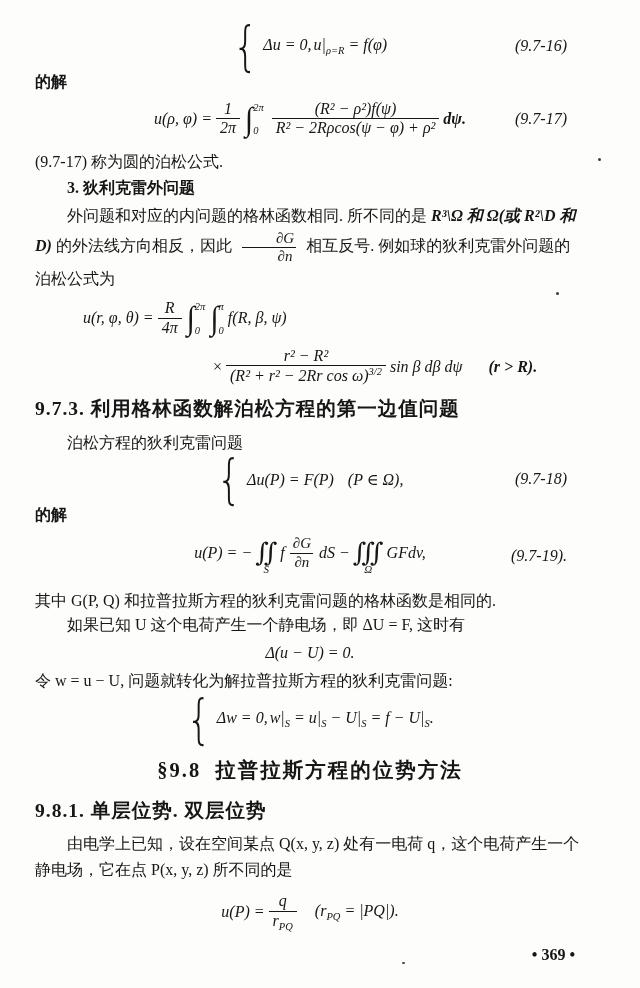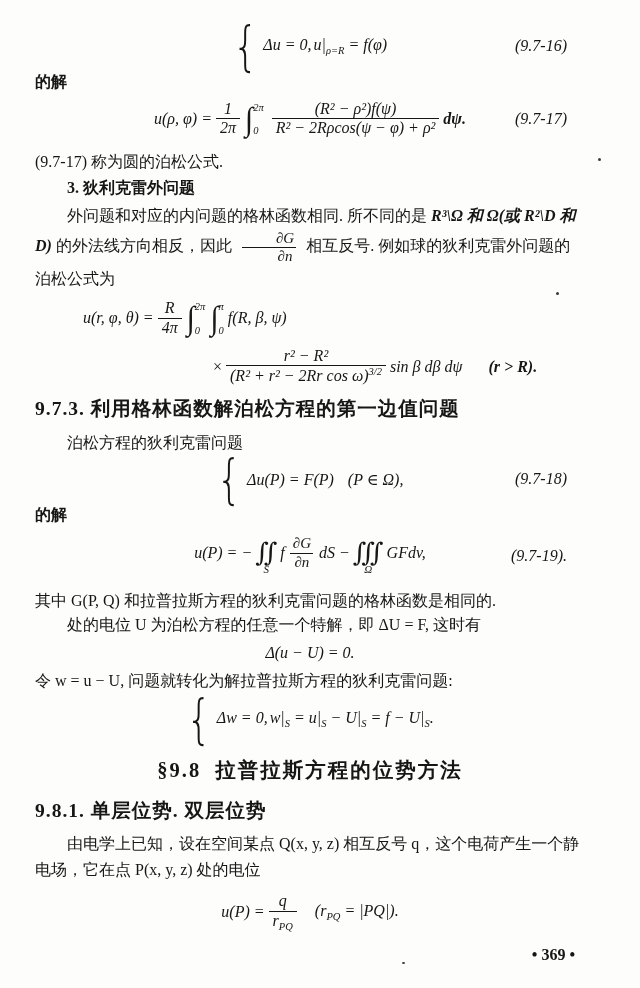--- a/index.html
+++ b/index.html
@@ -173,21 +173,21 @@
       <span class="num">∂G</span>
       <span class="den">∂n</span>
     </span>
     <span class="m">dS −</span>
     <span class="nint"><span>∭</span><span class="nsub">Ω</span></span>
     <span class="m">GFdv,</span>
     <span class="eqlabel">(9.7-19).</span>
   </div>
 
   <p>其中 G(P, Q) 和拉普拉斯方程的狄利克雷问题的格林函数是相同的.</p>
-  <p class="indent">处的电位 U 为泊松方程的任意一个特解，即 ΔU = F, 这时有</p>
+  <p class="indent">如果已知 U 这个电荷产生一个静电场，即 ΔU = F, 这时有</p>
 
   <div class="eqrow m">
       <span>Δ(u − U) = 0.</span>
     </div>
 
   <p>令 w = u − U, 问题就转化为解拉普拉斯方程的狄利克雷问题:</p>
 
   <div class="eqrow" style="margin:6px 0 10px;">
     <div class="syswrap">
       <span class="sysbrace">{</span>
@@ -195,21 +195,21 @@
         <div class="m">Δw = 0,</div>
         <div class="m"><span>w|</span><sub>S</sub><span> = u|</span><sub>S</sub><span> − U|</span><sub>S</sub><span> = f − U|</span><sub>S</sub><span>.</span></div>
       </div>
     </div>
   </div>
 
   <h1 class="h98"><span class="pfx">§9.8</span><span>拉普拉斯方程的位势方法</span></h1>
 
   <h2 class="h981">9.8.1. 单层位势. 双层位势</h2>
 
-  <p class="indent" style="line-height:1.6;">由电学上已知，设在空间某点 Q(x, y, z) 相互反号 q，这个电荷产生一个静电场，它在点 P(x, y, z) 处的电位</p>
+  <p class="indent" style="line-height:1.6;">由电学上已知，设在空间某点 Q(x, y, z) 处有一电荷 q，这个电荷产生一个静电场，它在点 P(x, y, z) 所不同的是</p>
 
   <div class="eqrow" style="margin:10px 0 6px;">
     <span class="m">u(P) =</span>
     <span class="frac m">
       <span class="num">q</span>
       <span class="den"><span>r</span><sub>PQ</sub></span>
     </span>
     <span class="gap"></span>
     <span class="m"><span>(r</span><sub>PQ</sub><span> = |PQ|).</span></span>
   </div>

